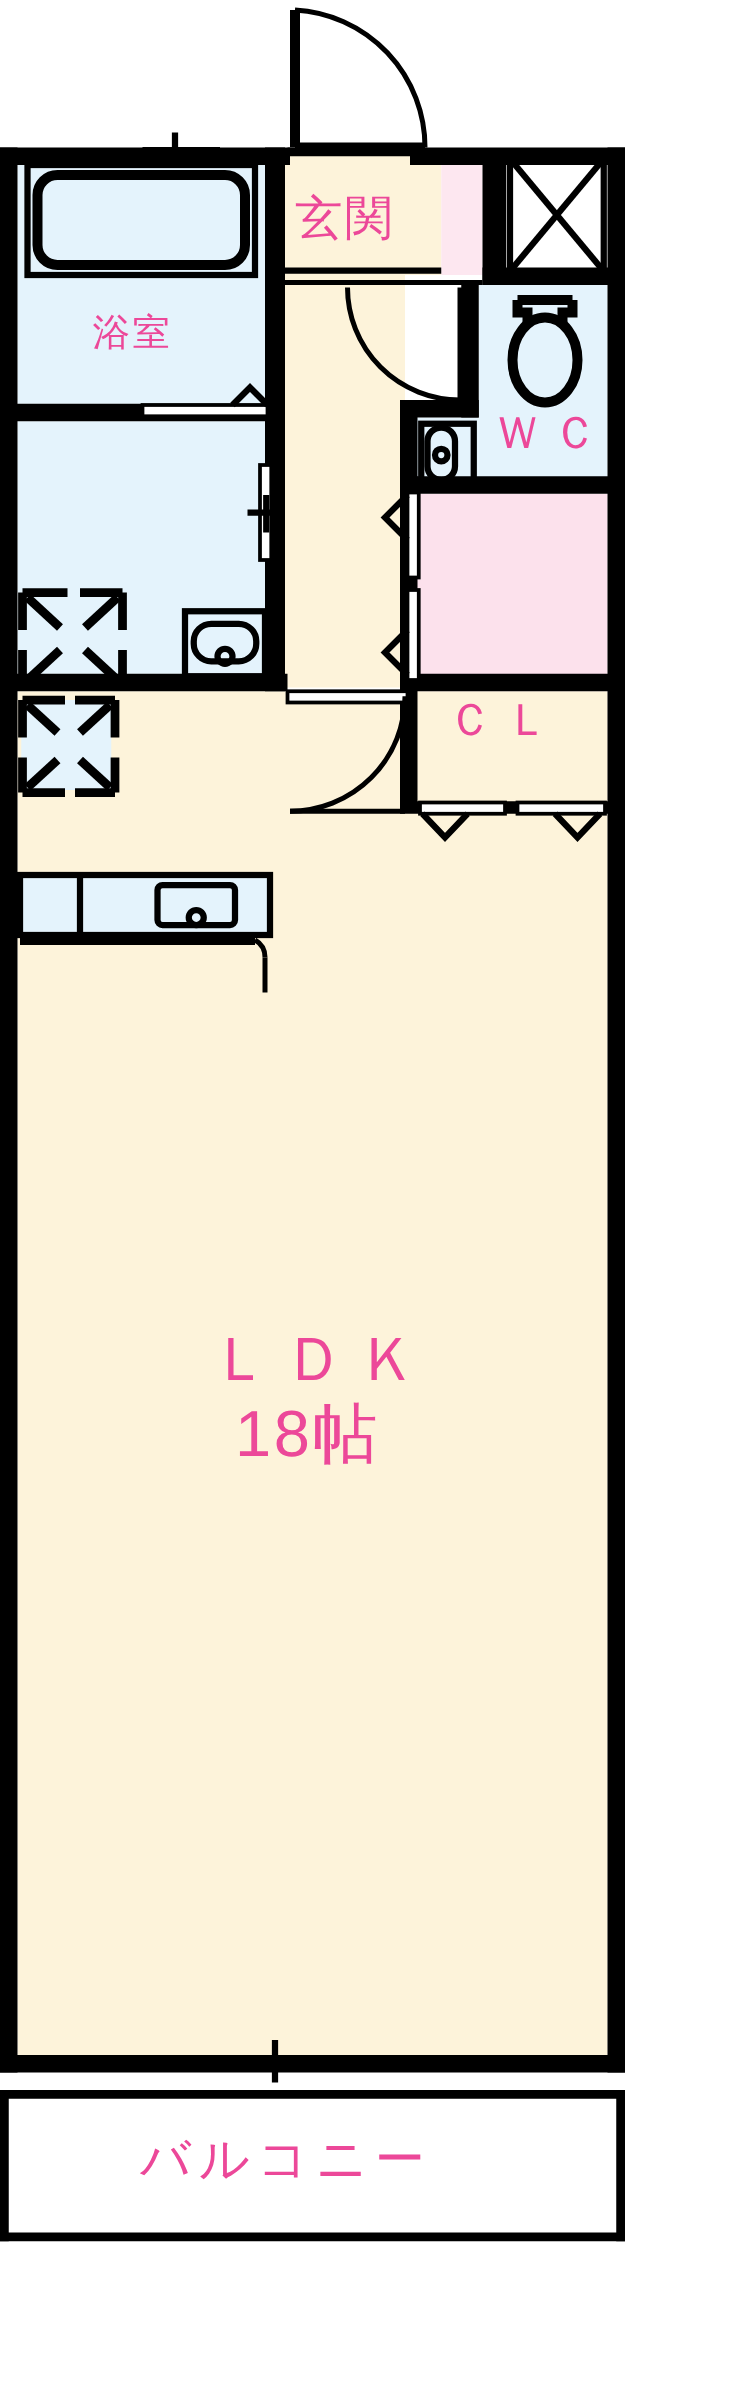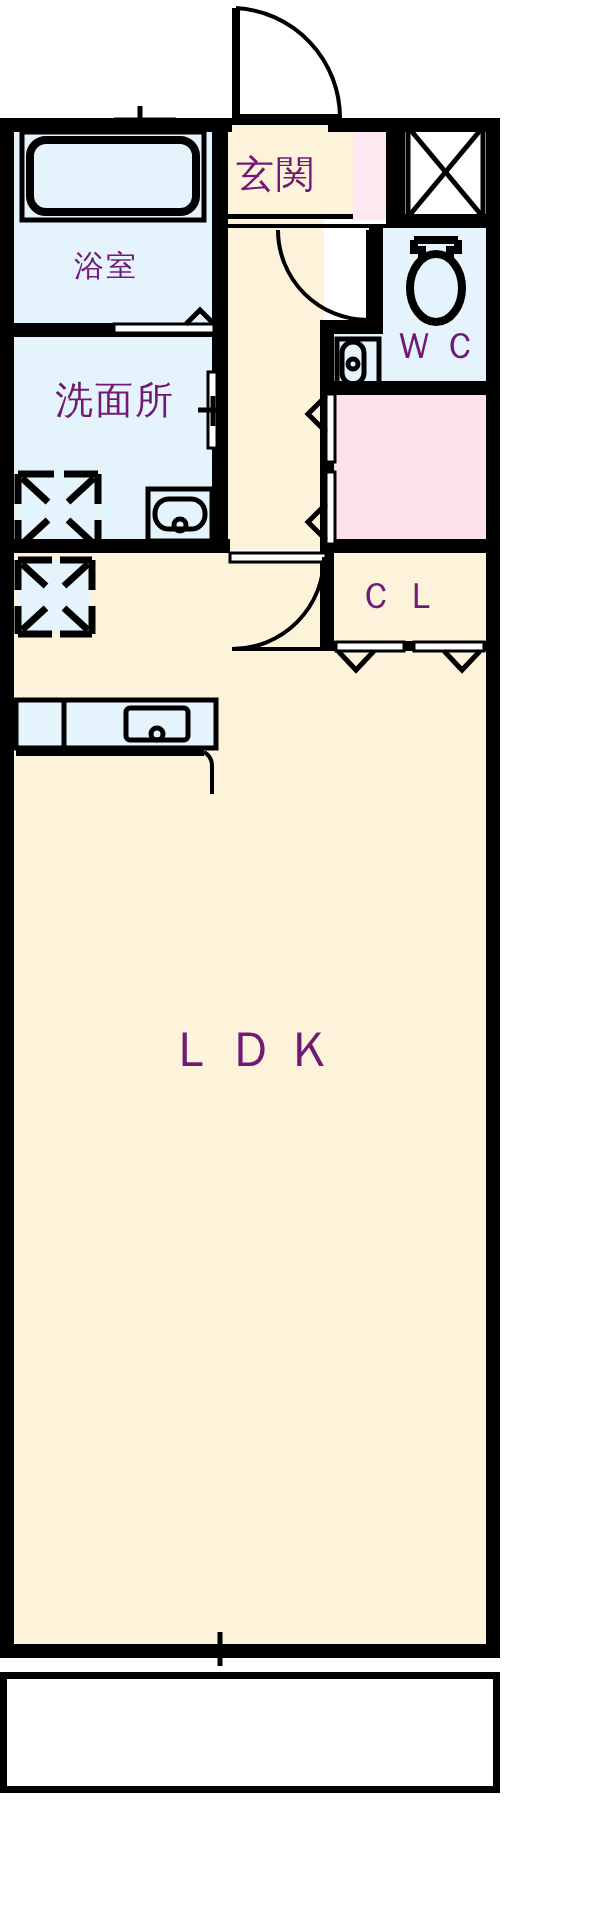--- a/index.html
+++ b/index.html
@@ -6,21 +6,21 @@
   body{font-family:"Liberation Sans","DejaVu Sans",sans-serif;}
   #plan{position:relative;width:600px;height:1923px;background:#ffffff;overflow:hidden;}
   .rect{position:absolute;box-sizing:border-box;}
   .fill-yellow{background:#fdf3da;}
   .fill-blue{background:#e4f3fc;}
   .fill-pink{background:#fce1ec;}
   .fill-pink-lt{background:#fde7f0;}
   .fill-white{background:#ffffff;}
   .wall{position:absolute;background:#000000;}
   .thinline{position:absolute;background:#000000;}
-  .label{position:absolute;color:#701a75;font-weight:400;white-space:nowrap;
+  .label{position:absolute;color:#ec4899;font-weight:400;white-space:nowrap;
          font-family:Liberation Sans, sans-serif;}
   .lbl-jp{letter-spacing:2px;}
   .lbl-lat{letter-spacing:10px;}
   svg{position:absolute;overflow:visible;}
   .stroke{fill:none;stroke:#000;stroke-width:5;}
   .stroke-thin{fill:none;stroke:#000;stroke-width:4;}
   .stroke-thick{fill:none;stroke:#000;stroke-width:8;}
   .arrowline{fill:none;stroke:#000;stroke-width:7;stroke-linecap:butt;}
 </style>
 </head>
@@ -220,24 +220,25 @@
 
   <svg style="left:190px;top:1628px;width:60px;height:42px;" viewBox="0 0 60 42">
     <path class="stroke" d="M30 4 L30 38"></path>
     <path class="stroke" d="M6 20 L54 20"></path>
   </svg>
 
   <div class="label lbl-jp" style="left:236px;top:149px;font-size:38px;">玄関</div>
 
   <div class="label lbl-jp" style="left:74px;top:246px;font-size:30px;">浴室</div>
 
-  <div class="label lbl-jp" style="left:55px;top:375px;font-size:38px;">洗面所</div>
 
   <div class="label lbl-lat" style="left:396px;top:322px;font-size:36px;font-weight:500;">ＷＣ</div>
 
 
-  <div class="label lbl-lat" style="left:358px;top:572px;font-size:36px;font-weight:500;">ＣＬ</div>
-
-  <div class="label lbl-lat" style="left:168px;top:1017px;font-size:49px;font-weight:500;">ＬＤＫ</div>
-
-
+  <div class="label lbl-lat" style="left:358px;top:552px;font-size:36px;font-weight:500;">ＣＬ</div>
+
+  <div class="label lbl-lat" style="left:168px;top:1055px;font-size:49px;font-weight:500;">ＬＤＫ</div>
+
+  <div class="label lbl-jp" style="left:188px;top:1113px;font-size:52px;">18帖</div>
+
+  <div class="label lbl-jp" style="left:112px;top:1700px;font-size:40px;letter-spacing:6px;">バルコニー</div>
 
 </div>
 
 </body></html>

